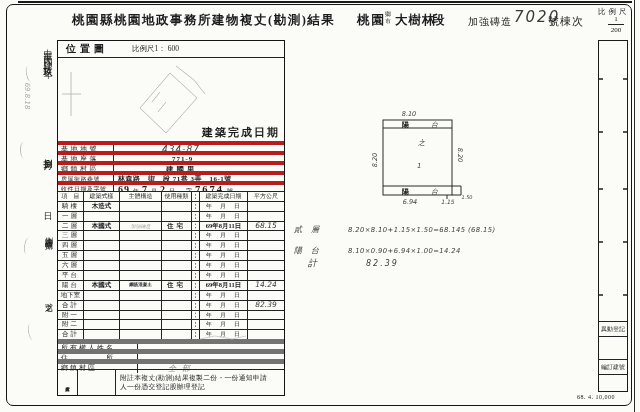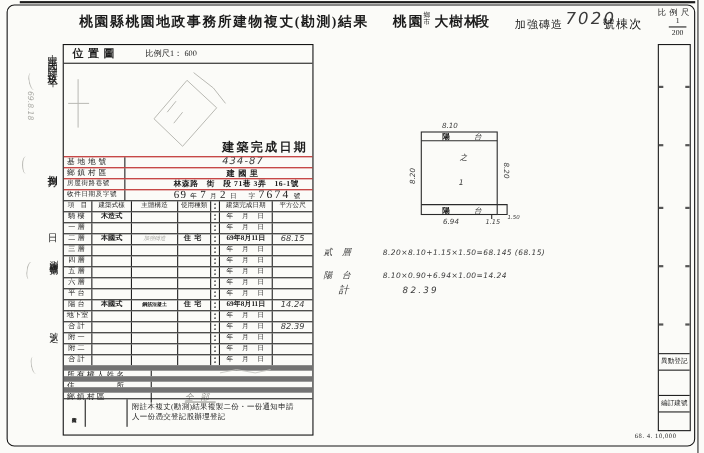--- a/index.html
+++ b/index.html
@@ -21,31 +21,31 @@
   .vtxt{writing-mode:vertical-rl;text-orientation:upright;font-size:9px;letter-spacing:3px;line-height:12px;}
   .parc{border-left:1.2px solid #bdbdb8;border-radius:60% 0 0 60%;width:6px;height:16px;}
   
   .form{position:absolute;left:57px;top:40px;width:228px;height:356px;border:1.3px solid #151515;
         display:flex;flex-direction:column;box-sizing:border-box;background:transparent;}
   .lochdr{height:16px;display:flex;align-items:center;border-bottom:1px solid #222;}
   .loctitle{font-size:10px;font-weight:bold;letter-spacing:4px;padding-left:8px;}
   .locscale{font-size:7.5px;margin-left:24px;}
   .maparea{height:84px;position:relative;}
   .urban{position:absolute;right:4px;bottom:1px;font-size:11px;font-weight:bold;letter-spacing:2px;}
-  .irow{height:10px;display:grid;grid-template-columns:56px 1fr;border-top:1px solid #b91c1c;
-        box-sizing:border-box;font-size:7px;line-height:9px;gap:40px;}
+  .irow{height:10px;display:grid;grid-template-columns:56px 1fr;border-top:4px solid #b91c1c;
+        box-sizing:border-box;font-size:7px;line-height:9px;}
   .irow .lab{border-right:1px solid #222;text-align:justify;padding:0 3px;letter-spacing:2.5px;overflow:hidden;white-space:nowrap;}
   .lab6{letter-spacing:0.5px !important;font-size:6px !important;}
   .ival{padding-left:6px;overflow:hidden;white-space:nowrap;}
   .v771{font-size:9px;letter-spacing:1px;padding-left:48px;}
   .v7719{font-weight:bold;letter-spacing:1px;padding-left:58px;}
   .vli{font-weight:bold;letter-spacing:3px;padding-left:52px;font-size:7.5px;}
   .vaddr{font-weight:bold;font-size:7px;letter-spacing:0.5px;padding-left:4px;}
   .rcpt{display:flex;align-items:baseline;padding:0 4px;gap:3px;}
-  .rcpt .big{font-weight:normal;font-size:10px;letter-spacing:1px;}
+  .rcpt .big{font-weight:bold;font-size:10px;letter-spacing:1px;}
   .rcpt .sm{font-size:6px;}
   
   .trow{height:10px;display:grid;grid-template-columns:26px 36px 42px 30px 8px 48px 1fr;
         border-top:1px solid #222;box-sizing:border-box;font-size:6.5px;line-height:8.5px;}
   .tc{border-right:1px solid #222;overflow:hidden;white-space:nowrap;text-align:center;}
   .tc:last-child{border-right:none;}
   .th{font-size:6px;letter-spacing:0;}
   .item{letter-spacing:2px;}
   .use{letter-spacing:3px;}
   .nar{background-image:radial-gradient(circle at 50% 30%,#777 0.7px,transparent 1px),
@@ -53,21 +53,21 @@
   .date{letter-spacing:1px;font-size:6px;}
   .date.f{font-weight:bold;font-size:6.5px;letter-spacing:0;}
   .areacell{font-size:7.5px;}
   .pencil-s{color:#a5a5a0;font-size:5px;font-family:"DejaVu Sans",sans-serif;font-style:italic;}
   .tiny-s{font-size:4.5px;font-weight:bold;letter-spacing:0;}
   .styled{font-weight:bold;font-size:6.5px;}
   
   .orow{height:10px;display:grid;grid-template-columns:80px 1fr;border-top:5px solid #737373;
         box-sizing:border-box;font-size:7px;line-height:9px;}
   .orow .lab{border-right:1px solid #222;padding:0 3px;letter-spacing:2px;white-space:nowrap;overflow:hidden;}
-  .scopev{padding-left:30px;font-size:8px;letter-spacing:6px;color:#8f8f8a;text-decoration:underline;}
+  .scopev{padding-left:30px;font-size:8px;letter-spacing:6px;color:#8f8f8a;}
   
   .brow{height:26px;display:grid;grid-template-columns:20px 38px 1fr;border-top:1px solid #222;box-sizing:border-box;}
   .sealcell{border-right:1px solid #222;writing-mode:vertical-rl;text-orientation:upright;
             font-size:4.5px;line-height:20px;text-align:center;letter-spacing:0;}
   .blank{border-right:1px solid #222;}
   .note{font-size:6.8px;line-height:9px;padding:3px 2px 0 4px;letter-spacing:0.3px;}
   
   .strip{position:absolute;left:598px;top:40px;width:30px;height:352px;border:1.2px solid #1b1b1b;box-sizing:border-box;}
   .tick{position:absolute;width:4px;height:1.5px;background:#555;}
   .sbox{position:absolute;left:0;width:100%;height:16px;border-top:1px solid #222;border-bottom:1px solid #222;
@@ -125,20 +125,24 @@
       <span class="loctitle">位置圖</span>
       <span class="locscale">比例尺1： 600</span>
     </div>
     <div class="maparea">
       <span class="urban">建築完成日期</span>
     </div>
 
     <div class="irow">
       <div class="lab">基地地號</div>
       <div class="ival hw v771">434-87</div>
+    </div>
+    <div class="irow">
+      <div class="lab">基地座落</div>
+      <div class="ival v7719">771-9</div>
     </div>
     <div class="irow">
       <div class="lab">鄉鎮村區</div>
       <div class="ival vli">建國里</div>
     </div>
     <div class="irow">
       <div class="lab lab6">房屋街路巷號</div>
       <div class="ival vaddr">林森路　街　段 71巷 3弄　16-1號</div>
     </div>
     <div class="irow">

